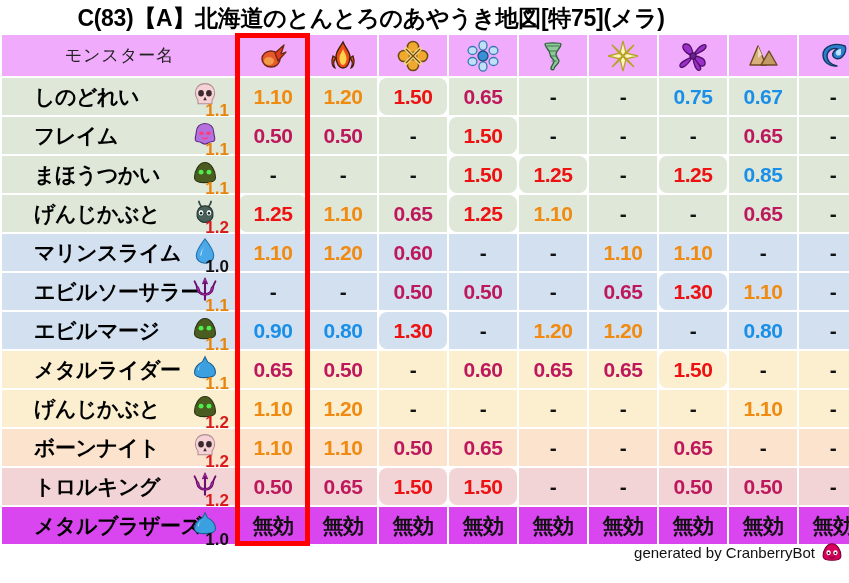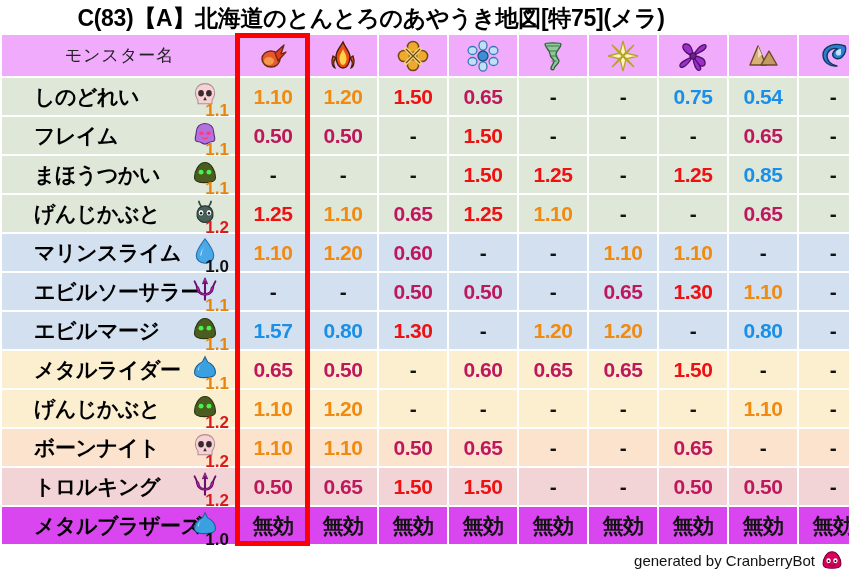--- a/index.html
+++ b/index.html
@@ -90,21 +90,21 @@
 
   
   td.val {
     height: 37px;
     text-align: center;
     vertical-align: middle;
     font-size: 21px;
     font-weight: bold;
     letter-spacing: -0.5px;
   }
-  .v-red    { color: #ee1111; }
+  .v-red    { color: #ee1111; border-radius: 8px; }
   .v-orange { color: #f08a10; }
   .v-blue   { color: #be185d; }
   .v-ltblue { color: #1a8fe8; }
   .v-dash   { color: #111111; font-size: 20px; }
   .v-null   { color: #111111; font-size: 21px; letter-spacing: -1px; }
 
   
   .bg-green { background: #dee7d8; }
   .bg-blue  { background: #d2e0f0; }
   .bg-cream { background: #fbefd0; }
@@ -121,21 +121,21 @@
     height: 513px;
     border: 5px solid #ff0000;
     pointer-events: none;
     z-index: 5;
   }
 
   
   .footer {
     position: absolute;
     right: 6px;
-    bottom: 12px;
+    bottom: 20px;
     display: flex;
     align-items: center;
     gap: 6px;
     font-size: 15px;
     color: #111;
   }
   .slime-ic { width: 22px; height: 22px; }
 </style>
 </head>
 <body>
@@ -237,21 +237,21 @@
                 <ellipse cx="20.5" cy="14" rx="3.2" ry="3.8" fill="#3a2a2e"></ellipse>
                 <path d="M16 18 L14 22 H18Z" fill="#3a2a2e"></path>
               </svg></span><span class="mult m11">1.1</span></td>
           <td class="val bg-green v-orange">1.10</td>
           <td class="val bg-green v-orange">1.20</td>
           <td class="val bg-green v-red">1.50</td>
           <td class="val bg-green v-blue">0.65</td>
           <td class="val bg-green v-dash">-</td>
           <td class="val bg-green v-dash">-</td>
           <td class="val bg-green v-ltblue">0.75</td>
-          <td class="val bg-green v-ltblue">0.54</td>
+          <td class="val bg-green v-ltblue">0.67</td>
           <td class="val bg-green v-dash">-</td>
         </tr>
         <tr>
           <td class="name bg-green"><span class="nm">フレイム</span><span class="micon"><svg viewBox="0 0 32 32" width="100%" height="100%">
                 <path d="M16 4 C10 4 6 8 6 14 C6 18 4 20 5 23 C6 26 10 24 12 26 C14 28 18 28 20 26 C22 24 26 26 27 23 C28 20 26 18 26 14 C26 8 22 4 16 4Z" fill="#b471dd" stroke="#5d2a80" stroke-width="1.3"></path>
                 <ellipse cx="12" cy="15" rx="2.6" ry="2" fill="#ff3b7a"></ellipse>
                 <ellipse cx="20" cy="15" rx="2.6" ry="2" fill="#ff3b7a"></ellipse>
                 <path d="M13 20 Q16 23 19 20" stroke="#ff3b7a" stroke-width="1.6" fill="none"></path>
               </svg></span><span class="mult m11">1.1</span></td>
           <td class="val bg-green v-blue">0.50</td>
@@ -330,21 +330,21 @@
           <td class="val bg-blue v-red">1.30</td>
           <td class="val bg-blue v-orange">1.10</td>
           <td class="val bg-blue v-dash">-</td>
         </tr>
         <tr>
           <td class="name bg-blue"><span class="nm">エビルマージ</span><span class="micon"><svg viewBox="0 0 32 32" width="100%" height="100%">
                 <path d="M16 4 C9 4 4 14 4 21 C4 25 8 27 16 27 C24 27 28 25 28 21 C28 14 23 4 16 4Z" fill="#4a5c20" stroke="#2a350f" stroke-width="1.3"></path>
                 <ellipse cx="11.5" cy="15" rx="2.8" ry="2.6" fill="#4cf04c"></ellipse>
                 <ellipse cx="20.5" cy="15" rx="2.8" ry="2.6" fill="#4cf04c"></ellipse>
               </svg></span><span class="mult m11">1.1</span></td>
-          <td class="val bg-blue v-ltblue">1.57</td>
+          <td class="val bg-blue v-ltblue">0.90</td>
           <td class="val bg-blue v-ltblue">0.80</td>
           <td class="val bg-blue v-red">1.30</td>
           <td class="val bg-blue v-dash">-</td>
           <td class="val bg-blue v-orange">1.20</td>
           <td class="val bg-blue v-orange">1.20</td>
           <td class="val bg-blue v-dash">-</td>
           <td class="val bg-blue v-ltblue">0.80</td>
           <td class="val bg-blue v-dash">-</td>
         </tr>
         <tr>

